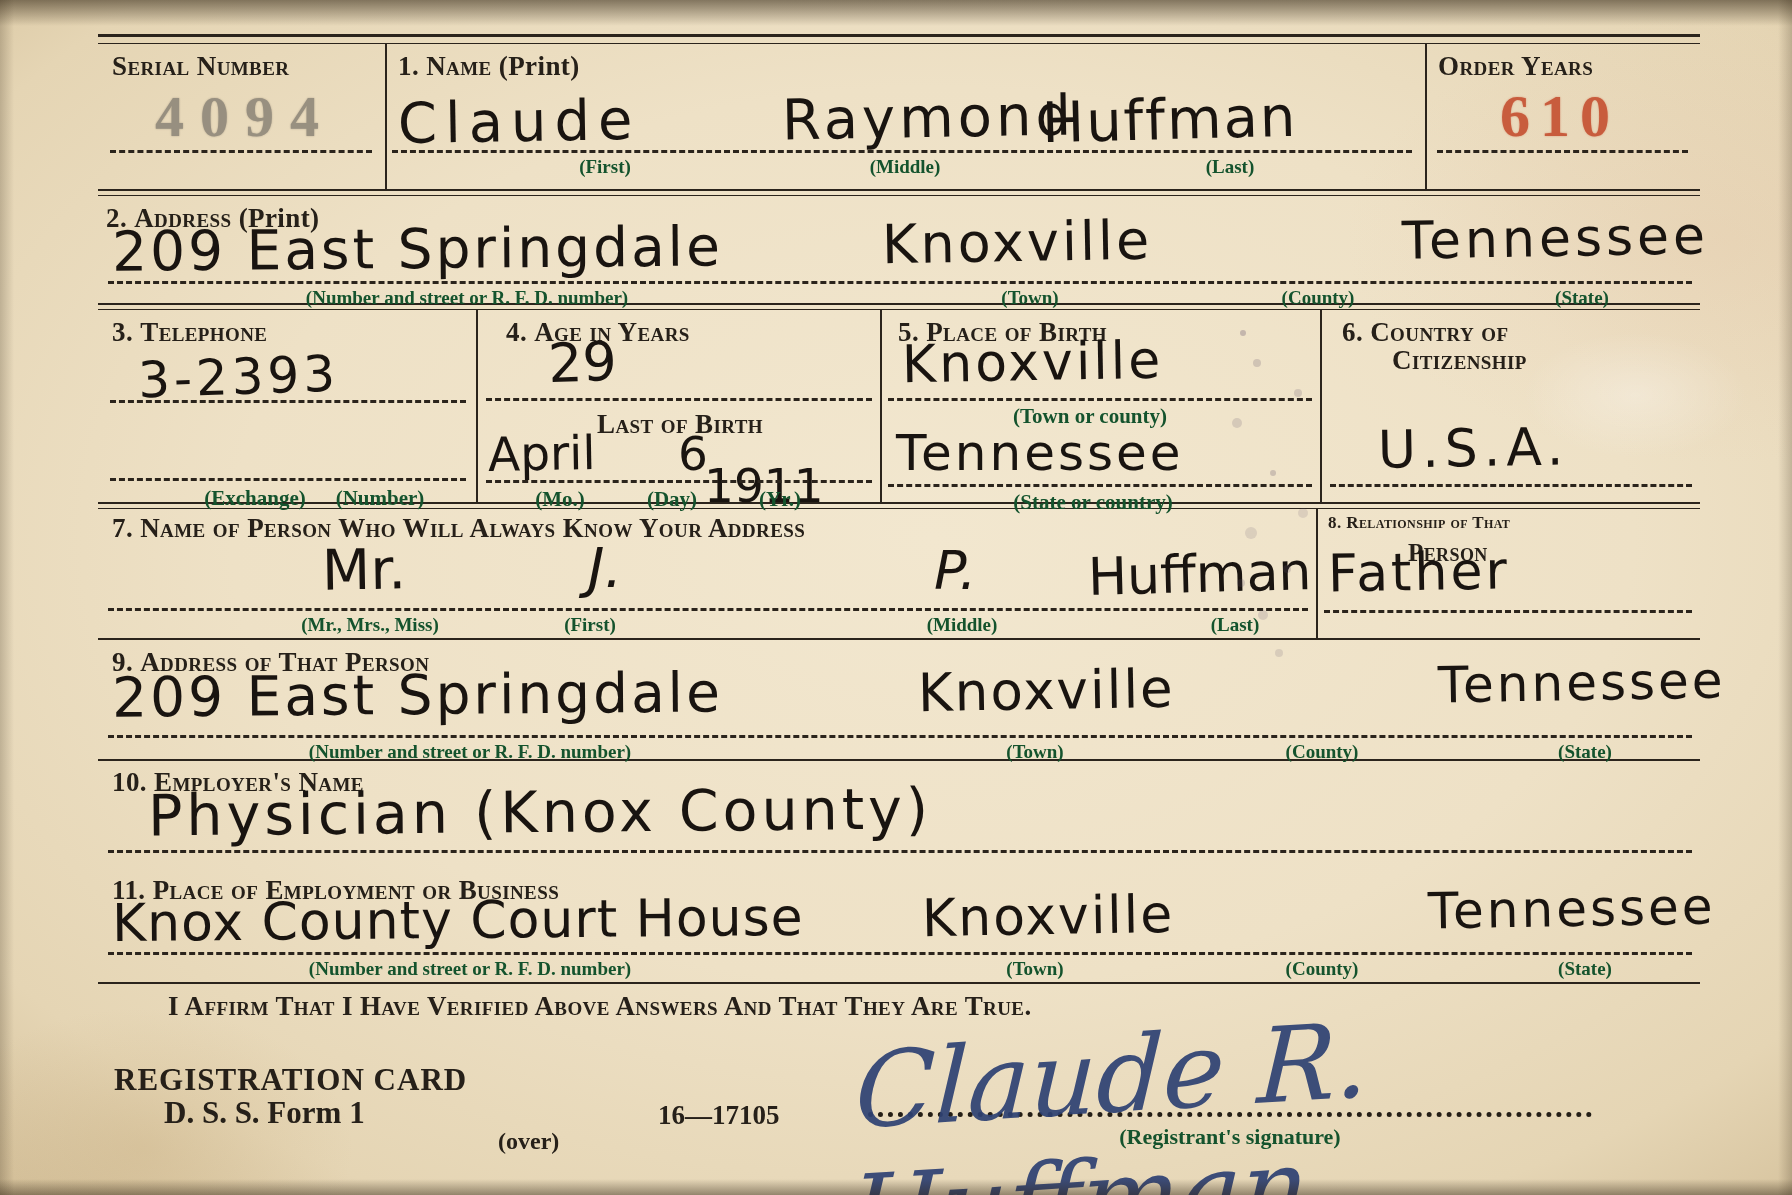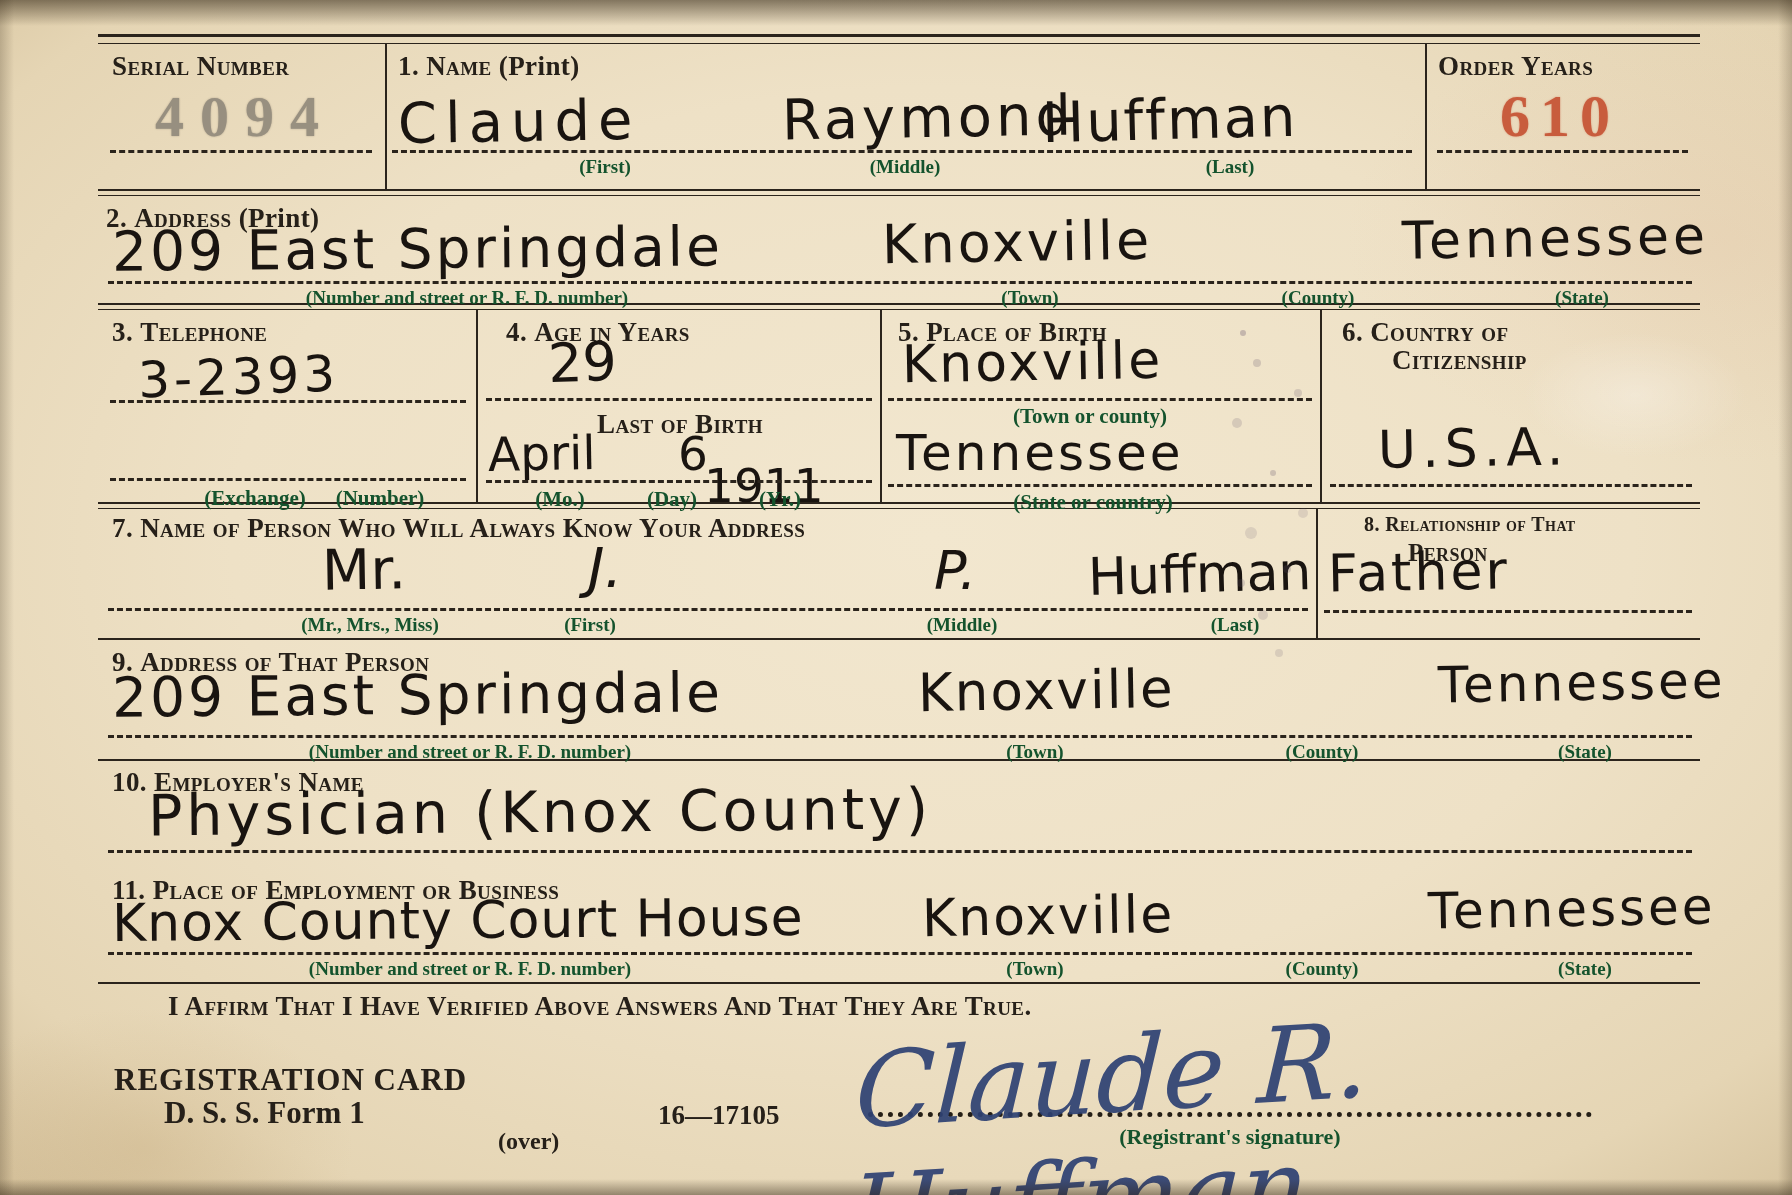--- a/index.html
+++ b/index.html
@@ -160,21 +160,21 @@
 <div class="hw" style="left:322px;top:542px;font-size:56px;transform:rotate(-1deg);">Mr.</div>
 <div class="hw" style="left:588px;top:540px;font-size:56px;font-style:italic;">J.</div>
 <div class="hw" style="left:934px;top:544px;font-size:54px;font-style:italic;">P.</div>
 <div class="hw" style="left:1088px;top:548px;font-size:52px;transform:rotate(-1.5deg);">Huffman</div>
 <div class="dash" style="left:108px;top:608px;width:1200px;"></div>
 <div class="sub" style="left:370px;top:614px;">(Mr., Mrs., Miss)</div>
 <div class="sub" style="left:590px;top:614px;">(First)</div>
 <div class="sub" style="left:962px;top:614px;">(Middle)</div>
 <div class="sub" style="left:1235px;top:614px;">(Last)</div>
 
-<div class="hdr" style="left:1364px;top:514px;font-size:20px;font-family:Liberation Serif, serif;">
+<div class="hdr" style="left:1328px;top:514px;font-size:17px;font-family:Liberation Serif, serif;">
   <span>8.</span>
   <span class="sc">Relationship of That</span>
 </div>
 <div class="hdr sc" style="left:1408px;top:540px;font-size:25px;">Person</div>
 <div class="hw" style="left:1328px;top:546px;font-size:52px;letter-spacing:3px;transform:rotate(-1deg);">Father</div>
 <div class="dash" style="left:1324px;top:610px;width:368px;"></div>
 
 <div class="hdr" style="left:112px;top:648px;">
   <span>9.</span>
   <span class="sc">Address of That Person</span>

